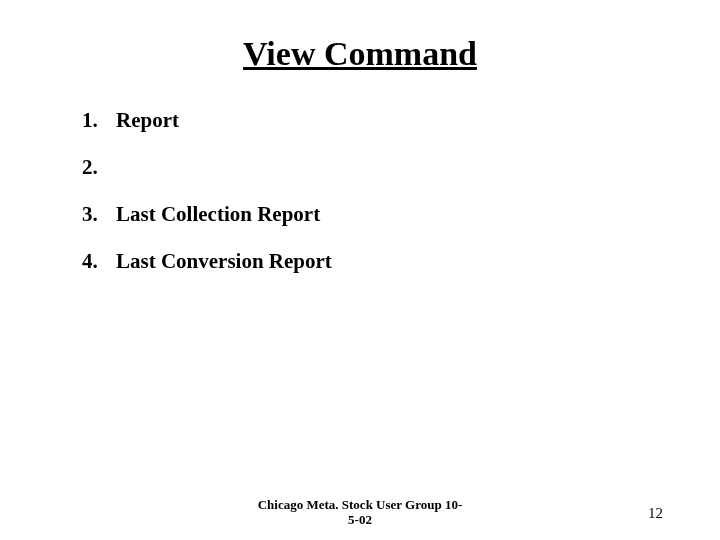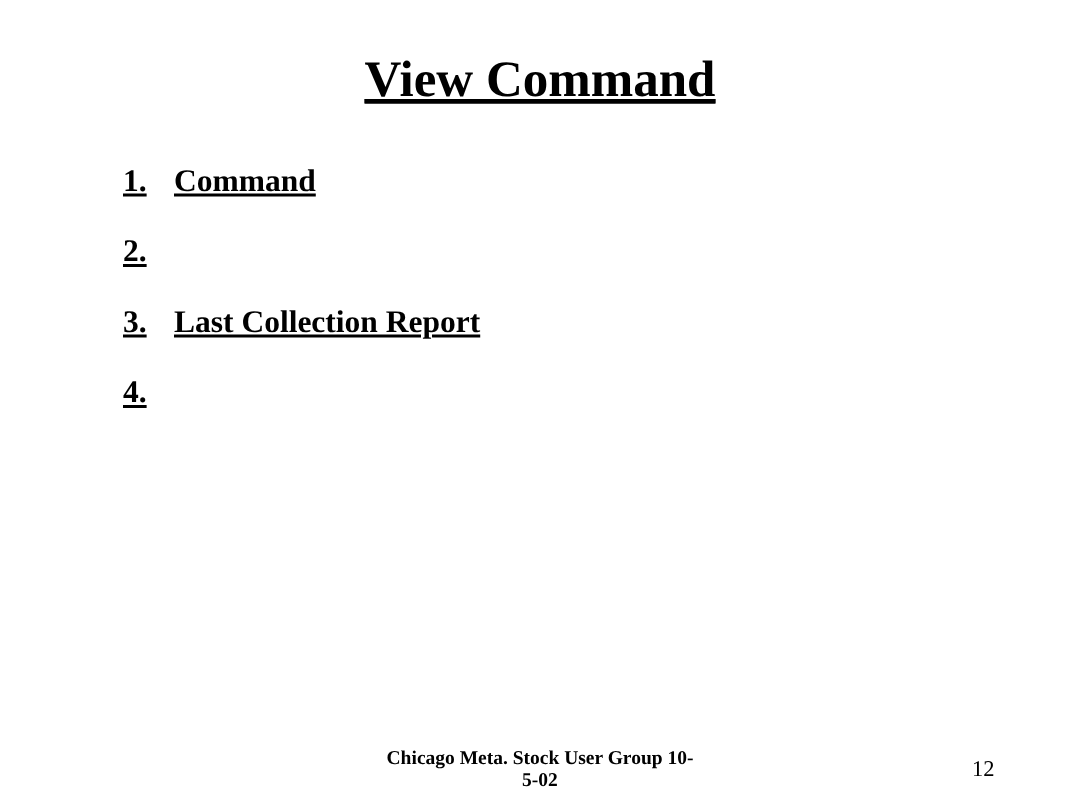--- a/index.html
+++ b/index.html
@@ -13,21 +13,20 @@
       background: #ffffff;
       font-family: 'Times New Roman', Times, serif;
       color: #000000;
       position: relative;
     }
     .slide {
       width: 100%;
       height: 100%;
       padding: 30px 70px 0 70px;
       position: relative;
-      text-decoration: underline;
     }
     .title {
       font-size: 34px;
       font-weight: bold;
       text-decoration: underline;
       text-align: center;
       margin-bottom: 35px;
       margin-top: 5px;
     }
     .list {
@@ -68,31 +67,32 @@
     }
   </style>
 </head>
 <body>
 
 <div class="slide">
   <h1 class="title">View Command</h1>
   <ol class="list">
     <li class="list-item">
       <span class="list-number">1.</span>
-      <span>Command</span>
+      <span>Report</span>
     </li>
     <li class="list-item">
       <span class="list-number">2.</span>
     </li>
     <li class="list-item">
       <span class="list-number">3.</span>
       <span>Last Collection Report</span>
     </li>
     <li class="list-item">
       <span class="list-number">4.</span>
+      <span>Last Conversion Report</span>
     </li>
   </ol>
   <div class="footer">
     <div class="footer-text">
       <span>Chicago Meta. Stock User Group 10-</span><br>
       <span>5-02</span>
     </div>
   </div>
   <div class="page-number">12</div>
 </div>

